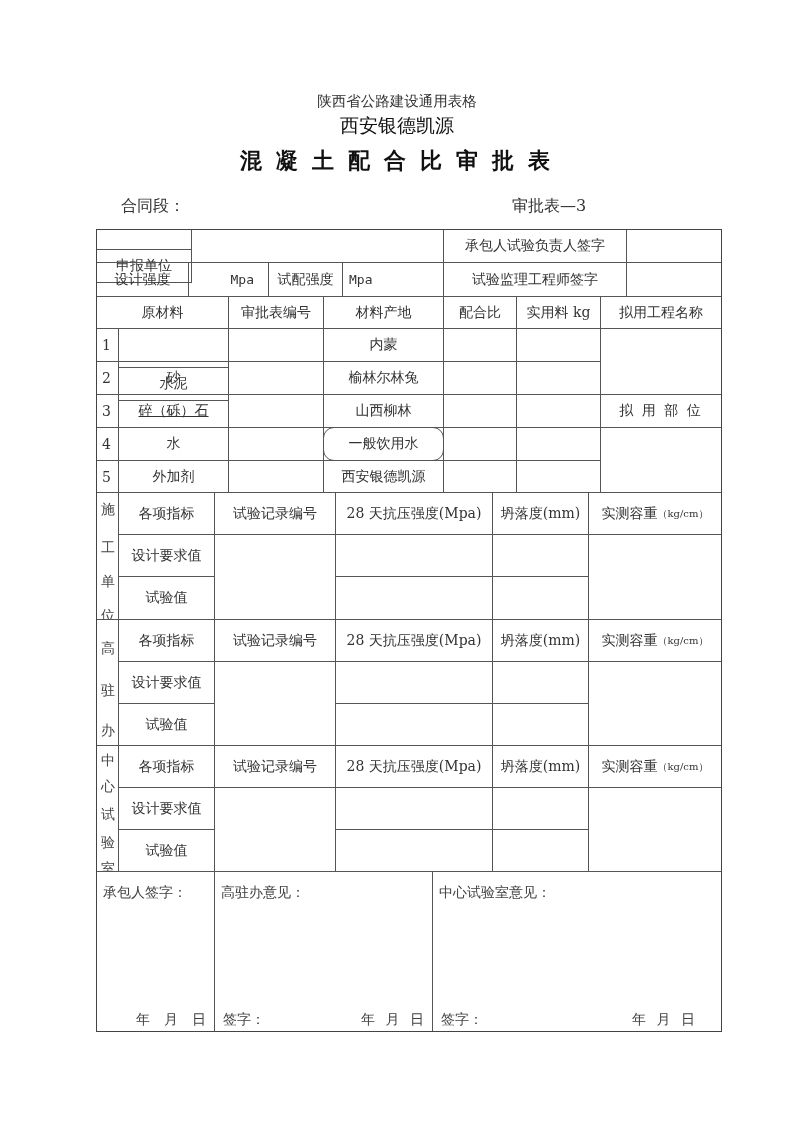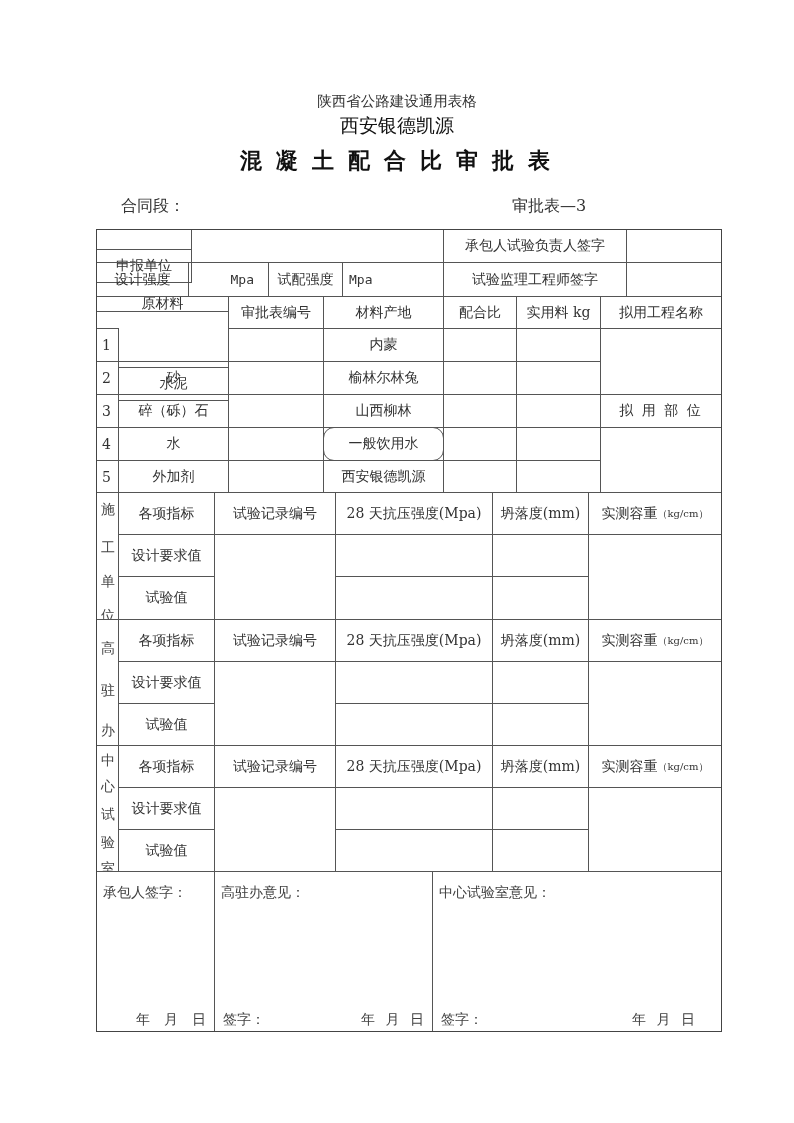--- a/index.html
+++ b/index.html
@@ -50,21 +50,21 @@
   <div class="cell" style="left:188px;top:262px;width:81px;height:35px;justify-content:flex-end;padding-right:14px;">
       <span style="font-family:'DejaVu Sans Mono','Liberation Mono',monospace;font-size:13px;">Mpa</span>
     </div>
   <div class="cell" style="left:268px;top:262px;width:75px;height:35px;">试配强度</div>
   <div class="cell left" style="left:342px;top:262px;width:102px;height:35px;">
       <span style="font-family:'DejaVu Sans Mono','Liberation Mono',monospace;font-size:13px;">Mpa</span>
     </div>
   <div class="cell" style="left:443px;top:262px;width:184px;height:35px;">试验监理工程师签字</div>
   <div class="cell" style="left:626px;top:262px;width:96px;height:35px;"></div>
 
-  <div class="cell" style="left:96px;top:296px;width:133px;height:16px;">原材料</div>
+  <div class="cell" style="left:96px;top:296px;width:133px;height:33px;">原材料</div>
   <div class="cell" style="left:228px;top:296px;width:96px;height:33px;">审批表编号</div>
   <div class="cell" style="left:323px;top:296px;width:121px;height:33px;">材料产地</div>
   <div class="cell" style="left:443px;top:296px;width:74px;height:33px;">配合比</div>
   <div class="cell" style="left:516px;top:296px;width:85px;height:33px;">实用料 kg</div>
   <div class="cell" style="left:600px;top:296px;width:122px;height:33px;">拟用工程名称</div>
 
   <div class="cell left" style="left:96px;top:328px;width:23px;height:34px;padding-left:5px;">1</div>
   <div class="cell" style="left:118px;top:328px;width:111px;height:34px;margin-top:39px;">水泥</div>
   <div class="cell" style="left:228px;top:328px;width:96px;height:34px;"></div>
   <div class="cell" style="left:323px;top:328px;width:121px;height:34px;">内蒙</div>
@@ -72,21 +72,21 @@
   <div class="cell" style="left:516px;top:328px;width:85px;height:34px;"></div>
 
   <div class="cell left" style="left:96px;top:361px;width:23px;height:34px;padding-left:5px;">2</div>
   <div class="cell" style="left:118px;top:361px;width:111px;height:34px;">砂</div>
   <div class="cell" style="left:228px;top:361px;width:96px;height:34px;"></div>
   <div class="cell" style="left:323px;top:361px;width:121px;height:34px;">榆林尔林兔</div>
   <div class="cell" style="left:443px;top:361px;width:74px;height:34px;"></div>
   <div class="cell" style="left:516px;top:361px;width:85px;height:34px;"></div>
 
   <div class="cell left" style="left:96px;top:394px;width:23px;height:34px;padding-left:5px;">3</div>
-  <div class="cell" style="left:118px;top:394px;width:111px;height:34px;">碎（砾）石</div>
+  <div class="cell" style="left:118px;top:394px;width:111px;height:34px;text-decoration:underline;">碎（砾）石</div>
   <div class="cell" style="left:228px;top:394px;width:96px;height:34px;"></div>
   <div class="cell" style="left:323px;top:394px;width:121px;height:34px;">山西柳林</div>
   <div class="cell" style="left:443px;top:394px;width:74px;height:34px;"></div>
   <div class="cell" style="left:516px;top:394px;width:85px;height:34px;"></div>
 
   <div class="cell left" style="left:96px;top:427px;width:23px;height:34px;padding-left:5px;">4</div>
   <div class="cell" style="left:118px;top:427px;width:111px;height:34px;">水</div>
   <div class="cell" style="left:228px;top:427px;width:96px;height:34px;"></div>
   <div class="cell" style="left:323px;top:427px;width:121px;height:34px;border-radius:11px;">一般饮用水</div>
   <div class="cell" style="left:443px;top:427px;width:74px;height:34px;"></div>

